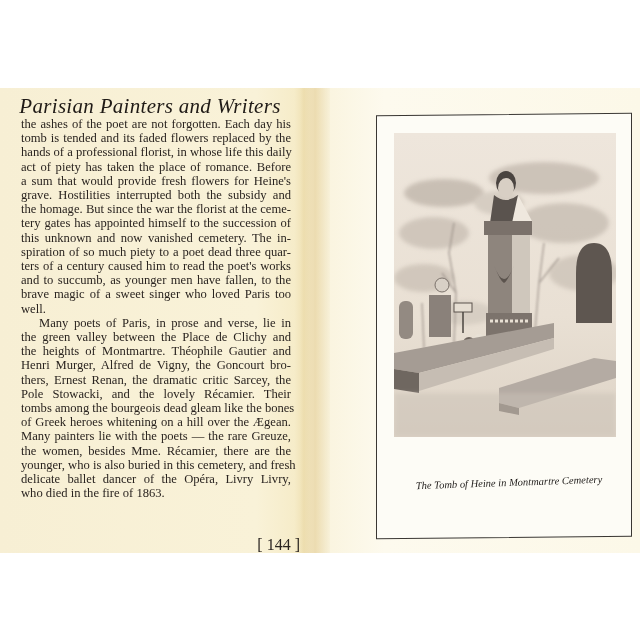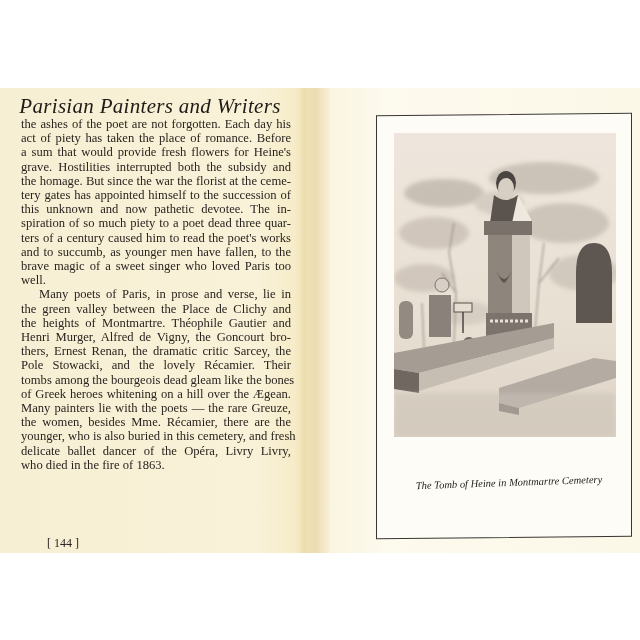--- a/index.html
+++ b/index.html
@@ -24,22 +24,22 @@
       font-size:21px; color:#1f1a16; letter-spacing:0.3px;
     }
     .body-text {
       position:absolute; left:9px; top:117px; width:270px;
       font-family:"Liberation Serif", serif; font-size:12.6px; line-height:14.2px;
       color:#2a2420; text-align:justify;margin-left:12px;
     }
     .body-text .line { display:block; white-space:nowrap; text-align:justify; text-align-last:justify; }
     .body-text .line.last { text-align-last:left; }
     .folio {
-      position:absolute; left:0; top:536px; width:300px; text-align:left;
-      font-size:12px; color:#2a2420;padding-left:47px;
+      position:absolute; left:0; top:536px; width:300px; text-align:right;
+      font-size:16px; color:#2a2420;
     }
     .right-page { position:absolute; left:330px; top:88px; width:310px; height:465px; }
     .plate-frame {
       position:absolute; left:376px; top:114px; width:254px; height:422px;
       border:1.5px solid #3a3733; background:#fdfcf6;
       transform: skewY(-0.6deg);
     }
     .illustration {
       position:absolute; left:394px; top:133px; width:222px; height:304px;
       background: linear-gradient(180deg, #eee6dc 0%, #e9e0d4 60%, #ddd3c6 100%);
@@ -56,26 +56,28 @@
 
 <div class="spread"></div>
 
 <div class="left-page"></div>
 <div class="gutter"></div>
 
 <div class="running-head">Parisian Painters and Writers</div>
 
 <div class="body-text">
   <span class="line">the ashes of the poet are not forgotten.  Each day his</span>
+  <span class="line">tomb is tended and its faded flowers replaced by the</span>
+  <span class="line">hands of a professional florist, in whose life this daily</span>
   <span class="line">act of piety has taken the place of romance.  Before</span>
   <span class="line">a sum that would provide fresh flowers for Heine's</span>
   <span class="line">grave.  Hostilities interrupted both the subsidy and</span>
   <span class="line">the homage.  But since the war the florist at the ceme-</span>
   <span class="line">tery gates has appointed himself to the succession of</span>
-  <span class="line">this unknown and now pathetic devotee.  The in-</span>
+  <span class="line">this unknown and now vanished cemetery.  The in-</span>
   <span class="line">spiration of so much piety to a poet dead three quar-</span>
   <span class="line">ters of a century caused him to read the poet's works</span>
   <span class="line">and to succumb, as younger men have fallen, to the</span>
   <span class="line">brave magic of a sweet singer who loved Paris too</span>
   <span class="line last">well.</span>
   <span class="line" style="padding-left:18px;box-sizing:border-box;">Many poets of Paris, in prose and verse, lie in</span>
   <span class="line">the green valley between the Place de Clichy and</span>
   <span class="line">the heights of Montmartre.  Théophile Gautier and</span>
   <span class="line">Henri Murger, Alfred de Vigny, the Goncourt bro-</span>
   <span class="line">thers, Ernest Renan, the dramatic critic Sarcey, the</span>

